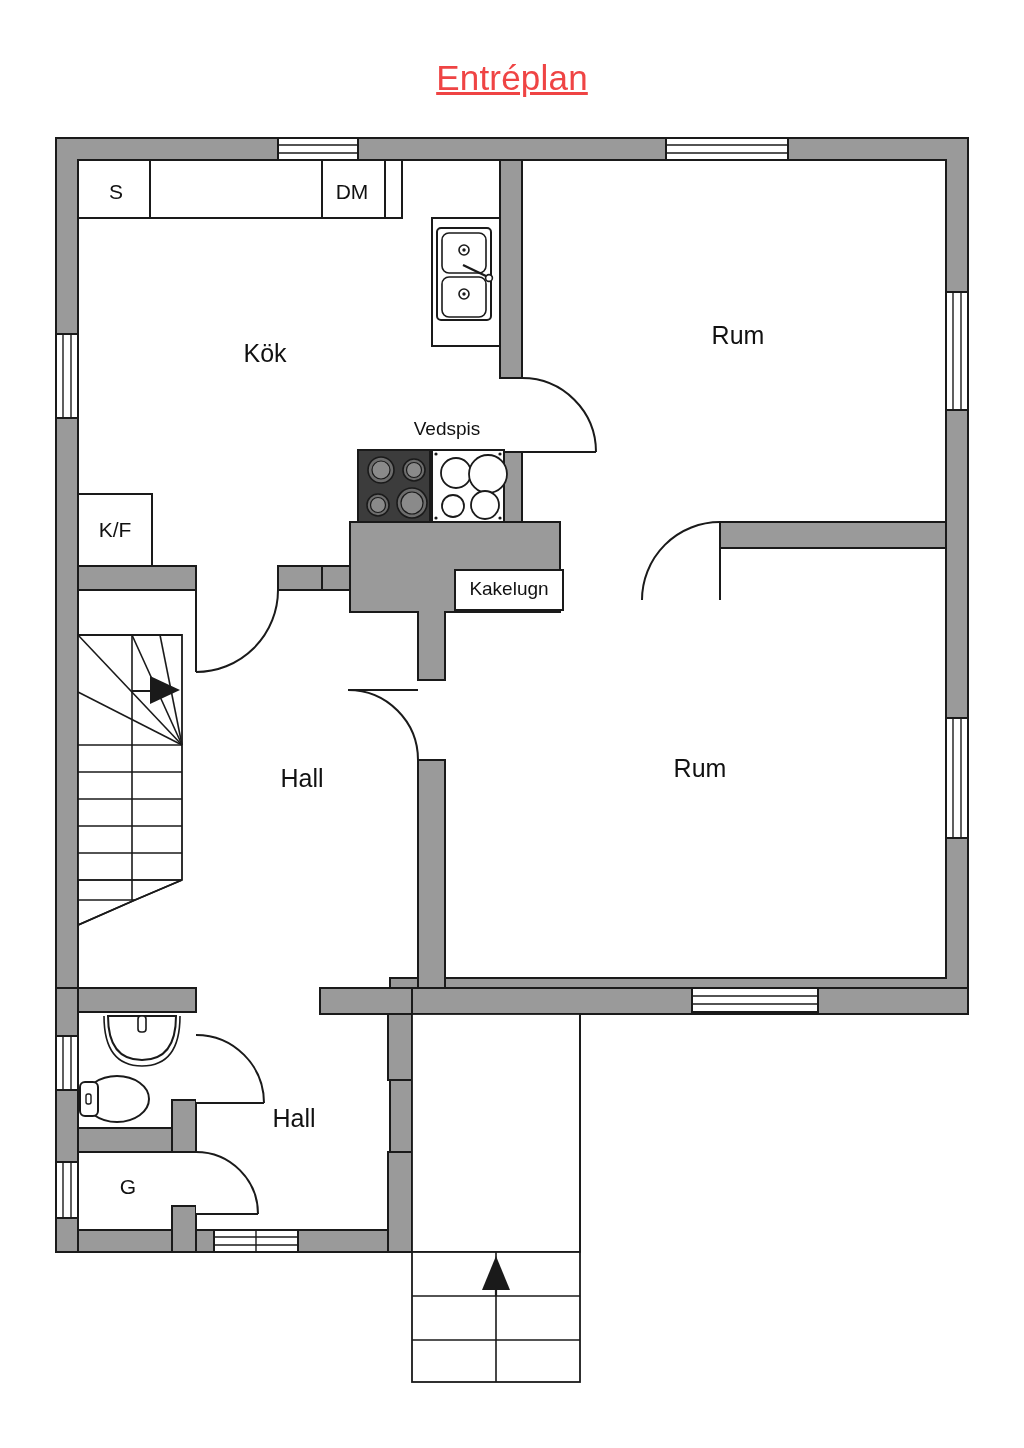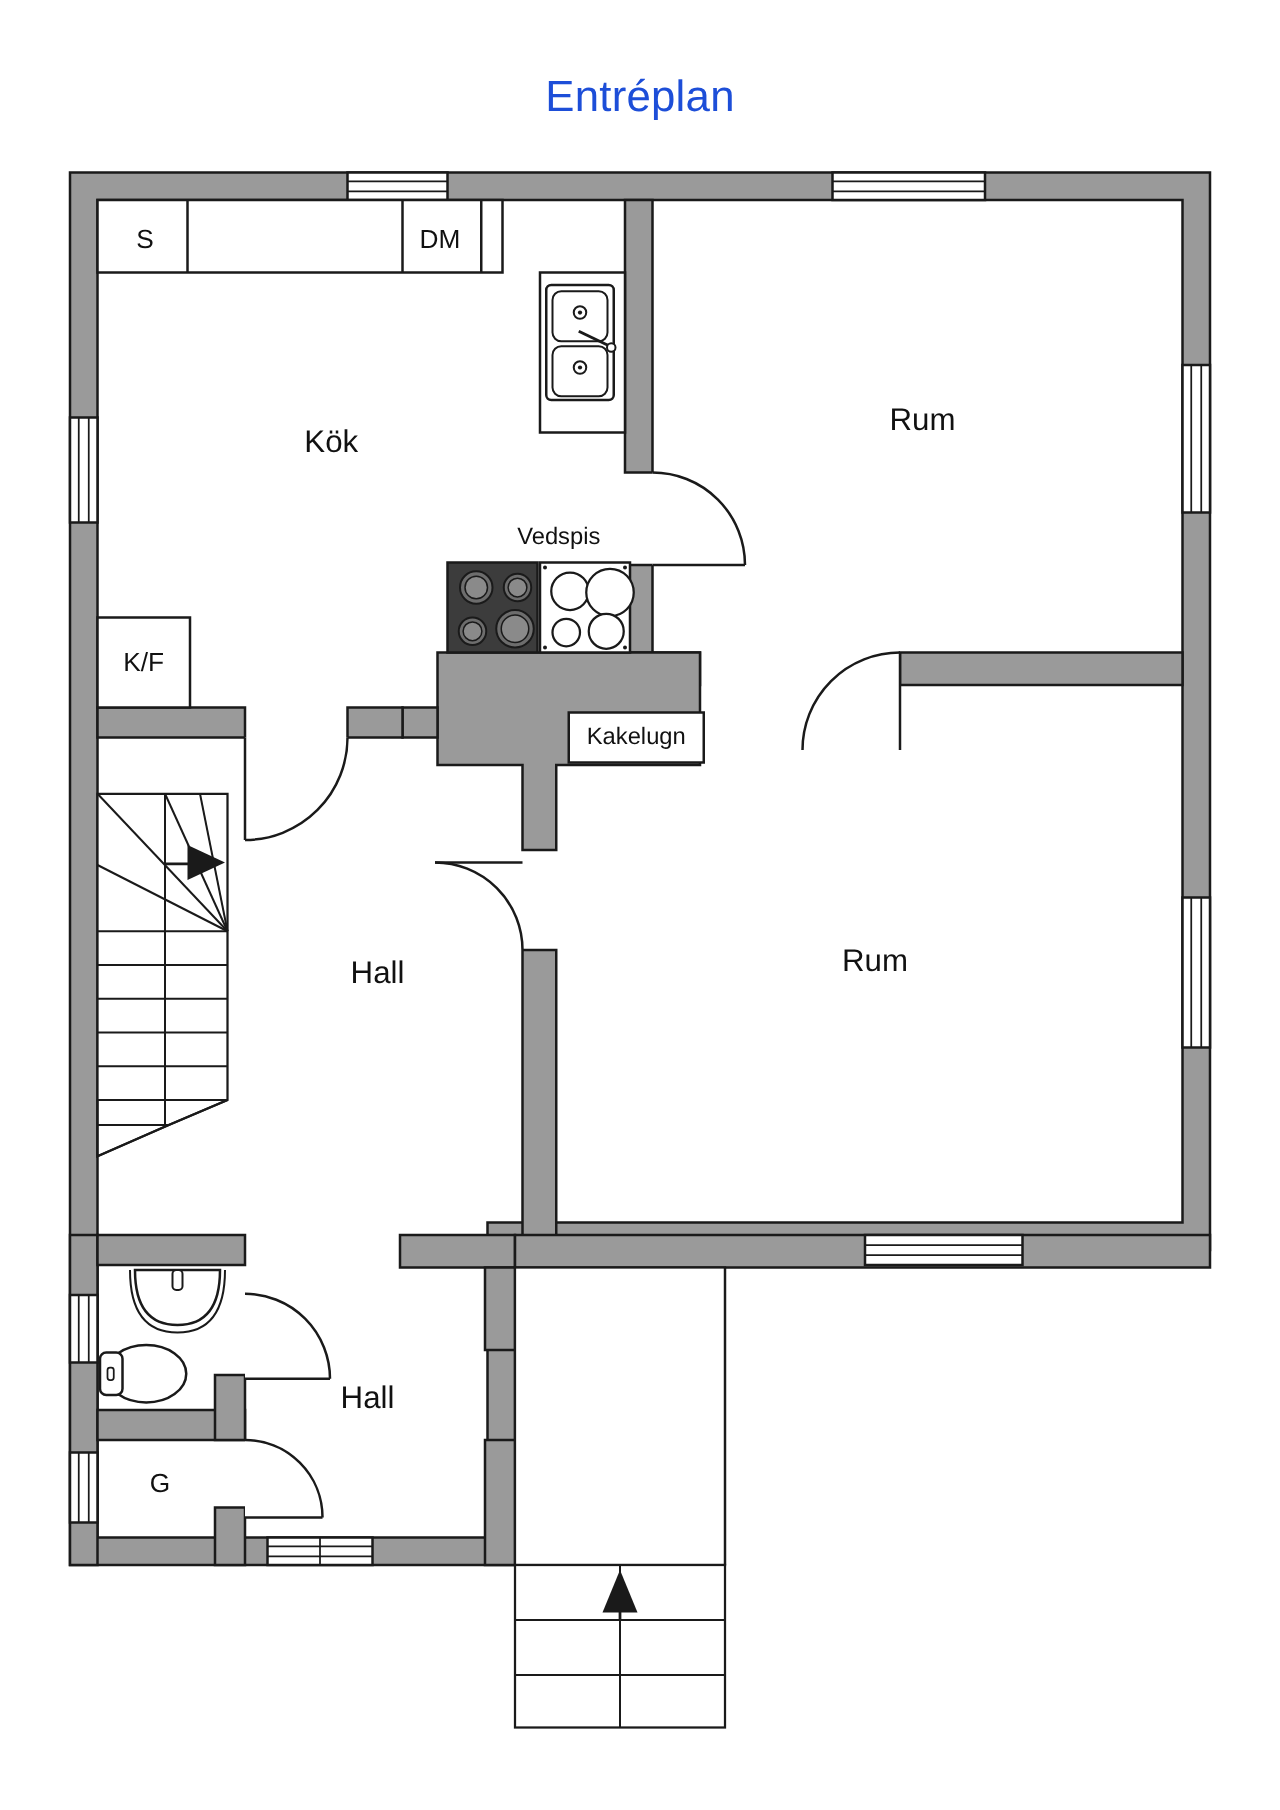--- a/index.html
+++ b/index.html
@@ -20,22 +20,23 @@
     height: 1448px;
   }
   #plan-title {
     position: absolute;
     top: 58px;
     left: 0;
     width: 1024px;
     text-align: center;
     font-size: 35px;
     font-weight: 400;
-    color: #1d4ed8;
+    color: #ef4444;
     letter-spacing: 0.2px;
+    text-decoration: underline;
   }
   svg#floorplan {
     position: absolute;
     top: 0;
     left: 0;
   }
   .room-label {
     font-family: "Liberation Sans", sans-serif;
     fill: #111111;
     text-anchor: middle;

